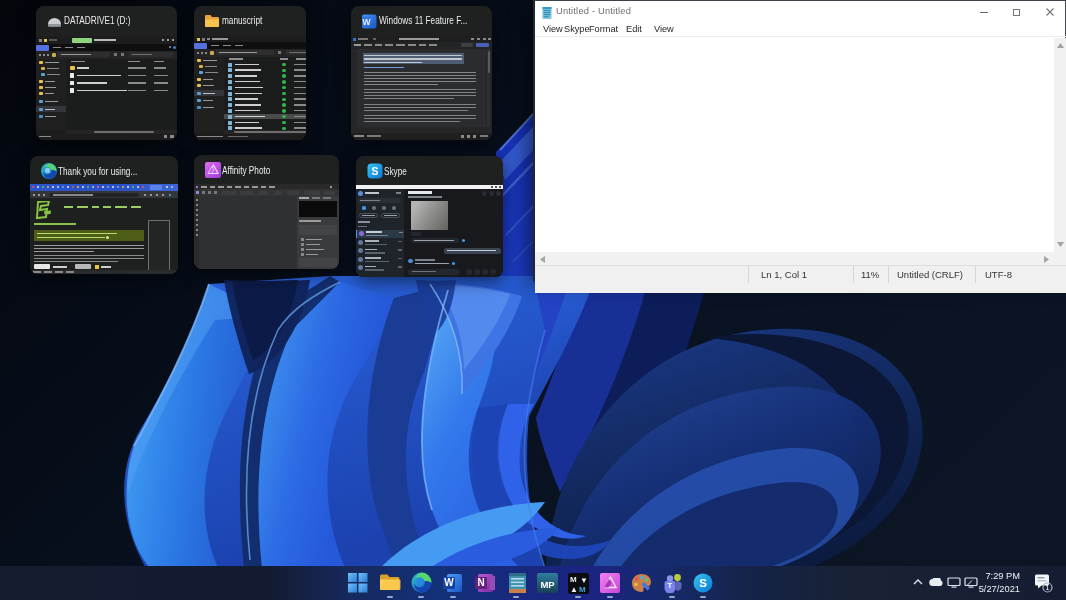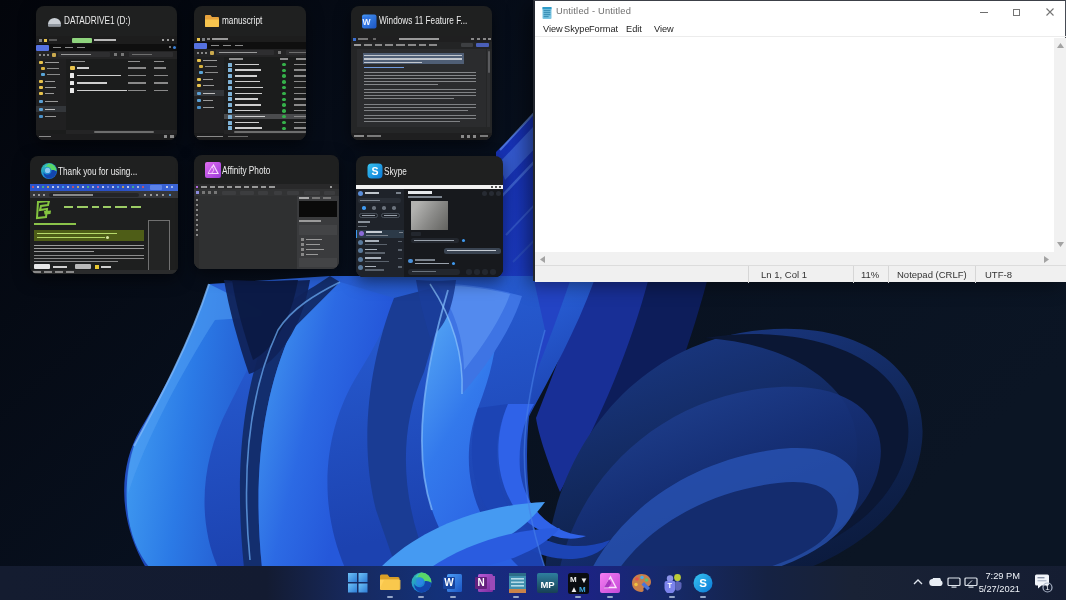--- a/index.html
+++ b/index.html
@@ -710,28 +710,28 @@
  <div class="abs" style="left:0;top:251px;width:519px;height:13px;background:#f1f1f1;">
    <svg class="abs" style="left:5px;top:4px" width="5" height="7" viewBox="0 0 5 7">
           <path d="M0,3.5 L5,0 L5,7 Z" fill="#a3a3a3"></path>
         </svg>
    <svg class="abs" style="right:5px;top:4px" width="5" height="7" viewBox="0 0 5 7">
           <path d="M5,3.5 L0,0 L0,7 Z" fill="#a3a3a3"></path>
         </svg>
  </div>
  <div class="abs" style="left:519px;top:251px;width:13px;height:13px;background:#f1f1f1;"></div>
 
- <div class="abs" style="left:0;top:264px;width:532px;height:17px;background:#f0f0f0;border-top:1px solid #dcdcdc;font-size:9.5px;color:#333;">
+ <div class="abs" style="left:0;top:264px;width:532px;height:28px;background:#f0f0f0;border-top:1px solid #dcdcdc;font-size:9.5px;color:#333;">
    <div class="abs" style="left:213px;top:0;width:1px;height:17px;background:#d6d6d6;"></div>
    <div class="abs" style="left:318px;top:0;width:1px;height:17px;background:#d6d6d6;"></div>
    <div class="abs" style="left:353px;top:0;width:1px;height:17px;background:#d6d6d6;"></div>
    <div class="abs" style="left:440px;top:0;width:1px;height:17px;background:#d6d6d6;"></div>
    <span class="abs" style="left:226px;top:3px;">Ln 1, Col 1</span>
    <span class="abs" style="left:326px;top:3px;">11%</span>
-   <span class="abs" style="left:362px;top:3px;">Notepad (CRLF)</span>
+   <span class="abs" style="left:362px;top:3px;">Untitled (CRLF)</span>
    <span class="abs" style="left:450px;top:3px;">UTF-8</span>
  </div>
 </div>
 
 <div class="abs" id="taskbar" style="left:0;top:566px;width:1066px;height:34px;background:linear-gradient(90deg,#141c30 0%,#131b31 25%,#17295e 33%,#133179 41%,#18297e 48%,#1c2383 55%,#162a6c 62%,#152243 72%,#192235 80%,#151d32 100%);">
 
  <svg class="abs" style="left:347px;top:6px" width="21" height="21" viewBox="0 0 21 21">
   <defs>
           <linearGradient id="st1" x1="0" y1="0" x2="1" y2="1">
             <stop offset="0" stop-color="#6ec2f7"></stop>

